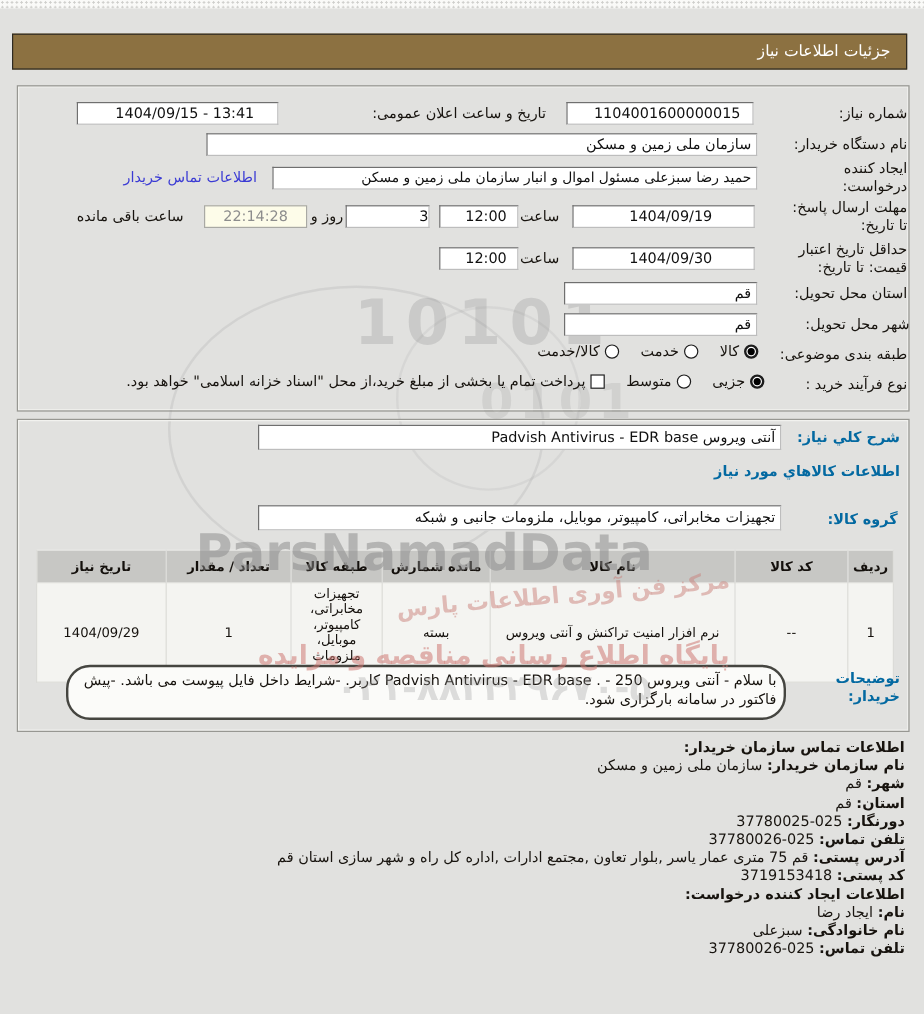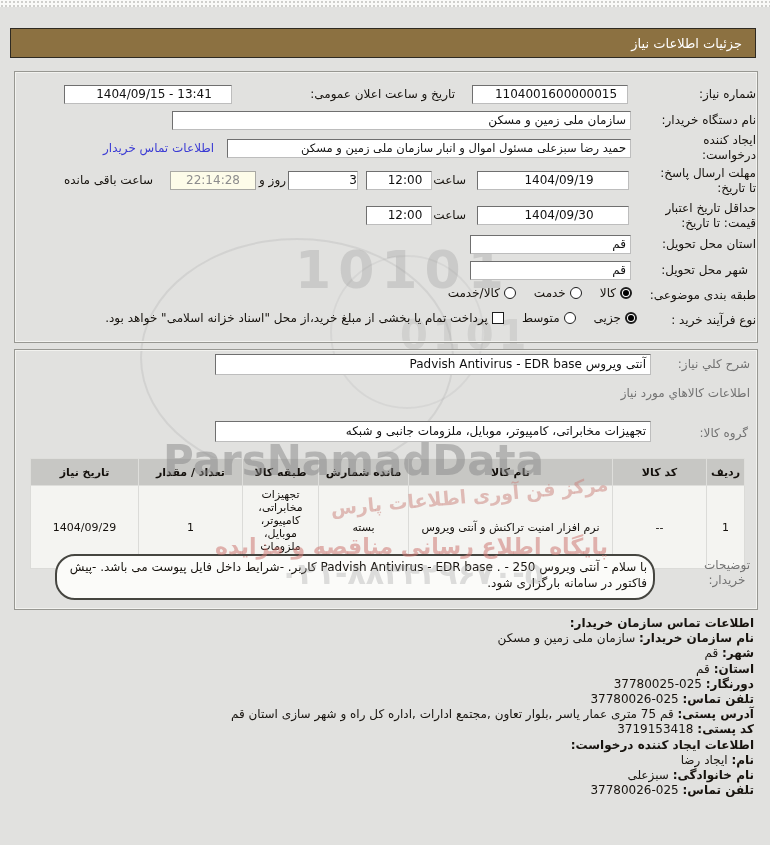--- a/index.html
+++ b/index.html
@@ -27,21 +27,21 @@
   }
   .panel{
     background:transparent;
     border:1px solid #979792;
     box-shadow:inset 0 0 0 1px #f2f2ef;
   }
   .lbl{
     color:#17130e;font-size:12px;line-height:15px;text-align:right;
     white-space:nowrap;
   }
-  .blbl{font-weight:normal;color:#737373;font-size:12px;line-height:15px;text-align:center;white-space:nowrap;}
+  .blbl{font-weight:bold;color:#0369a1;font-size:12px;line-height:15px;text-align:right;white-space:nowrap;}
   .ibox{
     background:#ffffff;
     border:1px solid;border-color:#6f6f6f #bdbdbd #bdbdbd #6f6f6f;
     box-sizing:border-box;height:19px;line-height:17px;
     font-size:12px;color:#101010;overflow:hidden;white-space:nowrap;padding-left:12px;
   }
   .ibox.c{text-align:center;}
   .ibox.r{text-align:right;padding-left:3px;padding-right:4px;}
   .ltr{direction:ltr;unicode-bidi:isolate;}
   .cbox{
@@ -143,21 +143,21 @@
   <div class="abs lbl" style="right:14px;top:201px;z-index:3;">
     <div>حداقل تاریخ اعتبار</div>
     <div>قیمت: تا تاریخ:</div>
   </div>
   <div class="abs ibox c ltr" style="left:477px;top:206px;width:152px;z-index:3;">1404/09/30</div>
   <div class="abs lbl" style="right:304px;top:208px;z-index:3;">ساعت</div>
   <div class="abs ibox c ltr" style="left:366px;top:206px;width:66px;z-index:3;">12:00</div>
 
   <div class="abs lbl" style="right:14px;top:237px;z-index:3;">استان محل تحویل:</div>
   <div class="abs ibox r" style="left:470px;top:235px;width:161px;z-index:3;">قم</div>
-  <div class="abs lbl" style="right:22px;top:263px;z-index:3;">شهر محل تحویل:</div>
+  <div class="abs lbl" style="right:12px;top:263px;z-index:3;">شهر محل تحویل:</div>
   <div class="abs ibox r" style="left:470px;top:261px;width:161px;z-index:3;">قم</div>
 
   <div class="abs lbl" style="right:14px;top:288px;z-index:3;">طبقه بندی موضوعی:</div>
   <div class="abs optrow" style="right:138px;top:286px;z-index:3;">
     <span class="opt">
       <span class="radio sel"></span>
       <span>کالا</span>
     </span>
     <span class="opt">
       <span class="radio"></span>

